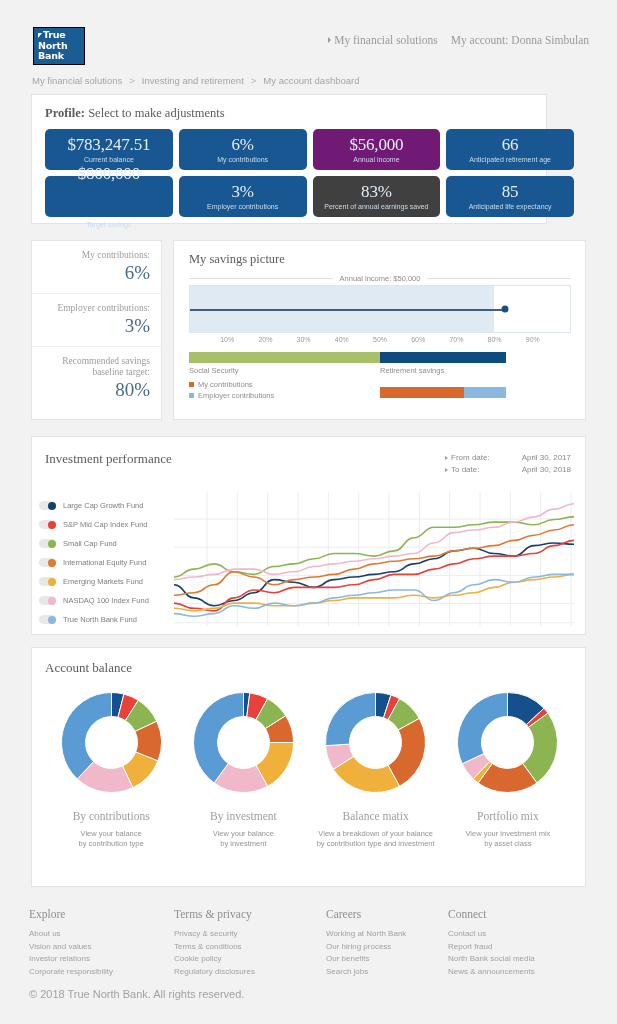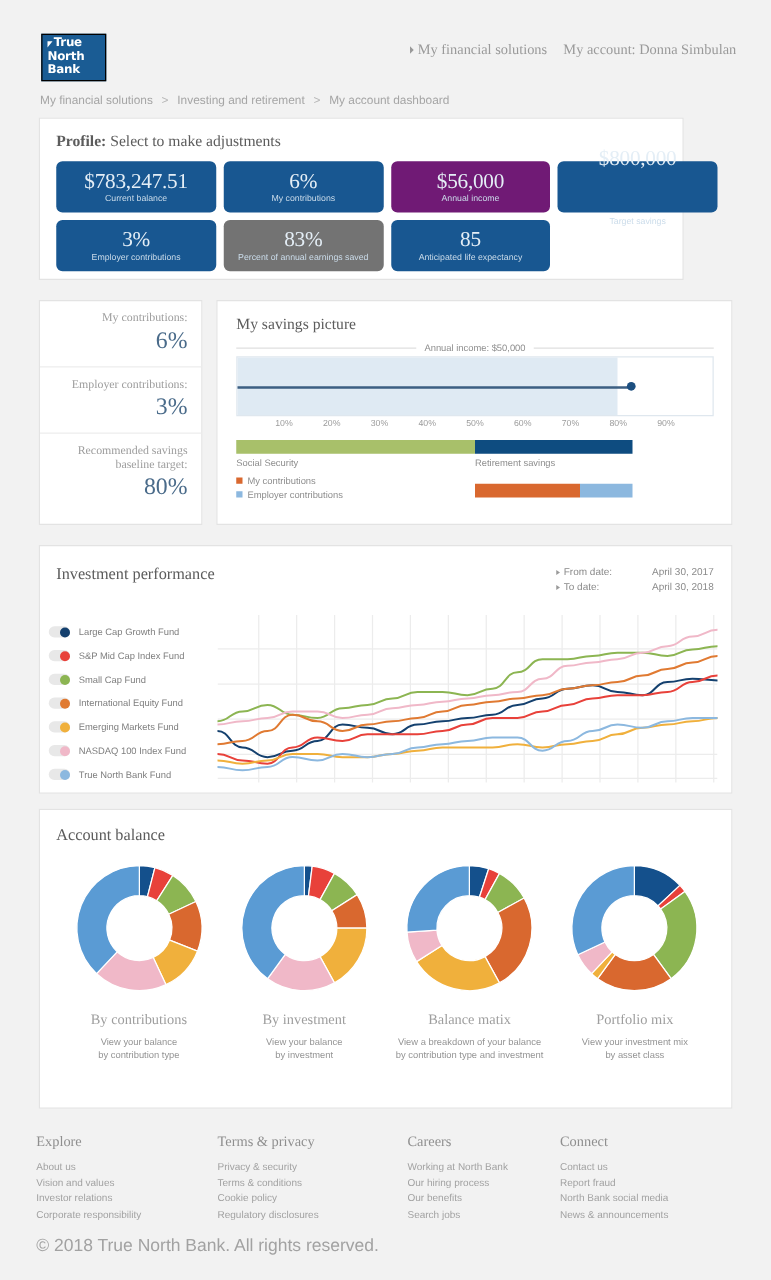--- a/index.html
+++ b/index.html
@@ -207,21 +207,21 @@
   .foot-head {
     font-family: "Liberation Serif", serif;
     font-size: 11.5px; color: #8f8f8f; margin-bottom: 8px;
   }
   .foot-link {
     font-size: 8px; color: #a2a2a2; line-height: 12.5px;
     cursor: pointer; display: block;
   }
   .copyright {
     position: absolute; left: 29px; top: 88px;
-    font-size: 14px; color: #a2a2a2;
+    font-size: 11px; color: #a2a2a2;
   }
 </style>
 </head>
 <body>
 
 <div class="page">
 
   <div class="header">
     <div class="logo">
       <div class="logo-line first">
@@ -260,29 +260,33 @@
           <div class="tile-label">Current balance</div>
         </div>
         <div class="tile" style="background: rgb(24, 87, 145);">
           <div class="tile-value">6%</div>
           <div class="tile-label">My contributions</div>
         </div>
         <div class="tile" style="background: #701a75;">
           <div class="tile-value">$56,000</div>
           <div class="tile-label">Annual income</div>
         </div>
+        <div class="tile" style="background: rgb(24, 87, 145);">
+          <div class="tile-value">66</div>
+          <div class="tile-label">Anticipated retirement age</div>
+        </div>
         <div class="tile" style="background: rgb(24, 87, 145); gap: 36px;">
           <div class="tile-value">$800,000</div>
           <div class="tile-label">Target savings</div>
         </div>
         <div class="tile" style="background: rgb(24, 87, 145);">
           <div class="tile-value">3%</div>
           <div class="tile-label">Employer contributions</div>
         </div>
-        <div class="tile" style="background: #737373;">
+        <div class="tile" style="background: #404040;">
           <div class="tile-value">83%</div>
           <div class="tile-label">Percent of annual earnings saved</div>
         </div>
         <div class="tile" style="background: rgb(24, 87, 145);">
           <div class="tile-value">85</div>
           <div class="tile-label">Anticipated life expectancy</div>
         </div>
       </div>
   </div>
 

